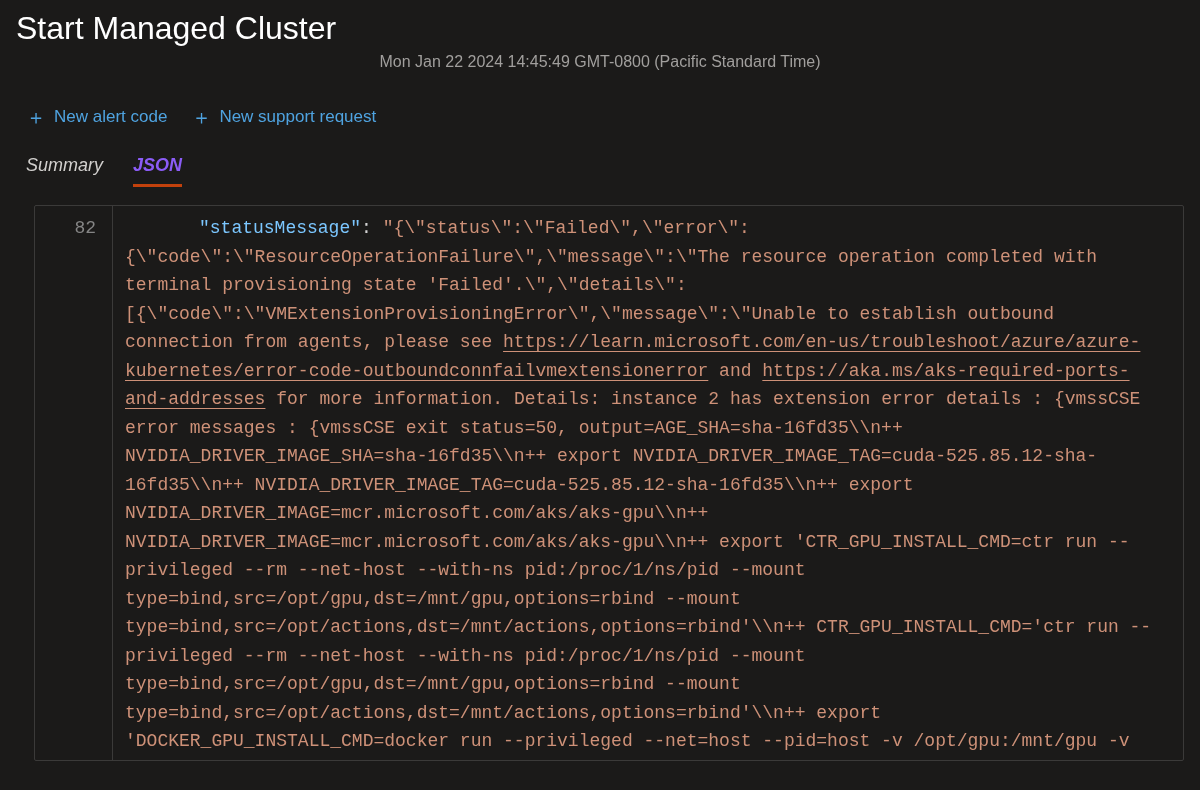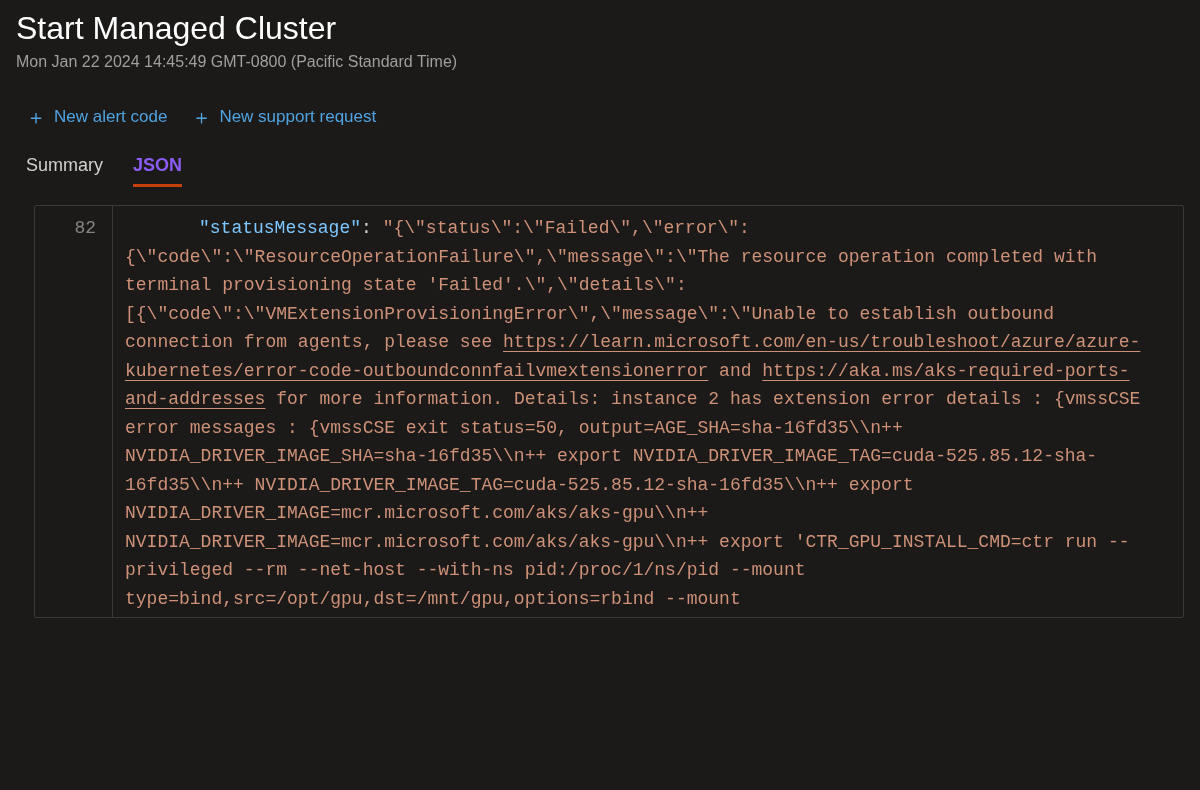--- a/index.html
+++ b/index.html
@@ -17,20 +17,21 @@
   .title {
     font-size: 32px;
     font-weight: 400;
     color: #ffffff;
     margin-bottom: 6px;
   }
   .timestamp {
     font-size: 16px;
     color: #a19f9d;
     margin-bottom: 36px;
+    text-align: center;
   }
   .toolbar {
     display: flex;
     gap: 24px;
     padding-left: 10px;
     margin-bottom: 28px;
   }
   .toolbar-btn {
     display: inline-flex;
     align-items: center;
@@ -47,20 +48,21 @@
     font-size: 20px;
     line-height: 1;
     font-weight: 300;
   }
   .tabs {
     display: flex;
     gap: 30px;
     padding-left: 10px;
     border-bottom: 0px solid transparent;
     margin-bottom: 18px;
+    font-style: italic;
   }
   .tab {
     font-size: 18px;
     color: #d2d0ce;
     padding-bottom: 8px;
     cursor: pointer;
     border-bottom: 3px solid transparent;
   }
   .tab.active {
     color: #8b5cf6;
@@ -68,21 +70,21 @@
     border-bottom: 3px solid #c2410c;
   }
   .code-area {
     margin-left: 18px;
     border: 1px solid #3b3a39;
     border-radius: 2px;
     display: flex;
     font-family: Menlo, Consolas, "Courier New", monospace;
     font-size: 18px;
     line-height: 28.5px;
-    height: 413px;
+    height: 556px;
     overflow: hidden;
   }
   .gutter {
     width: 78px;
     min-width: 78px;
     border-right: 1px solid #3b3a39;
     text-align: right;
     padding: 8px 16px 0 0;
     color: #858585;
     font-size: 18px;

